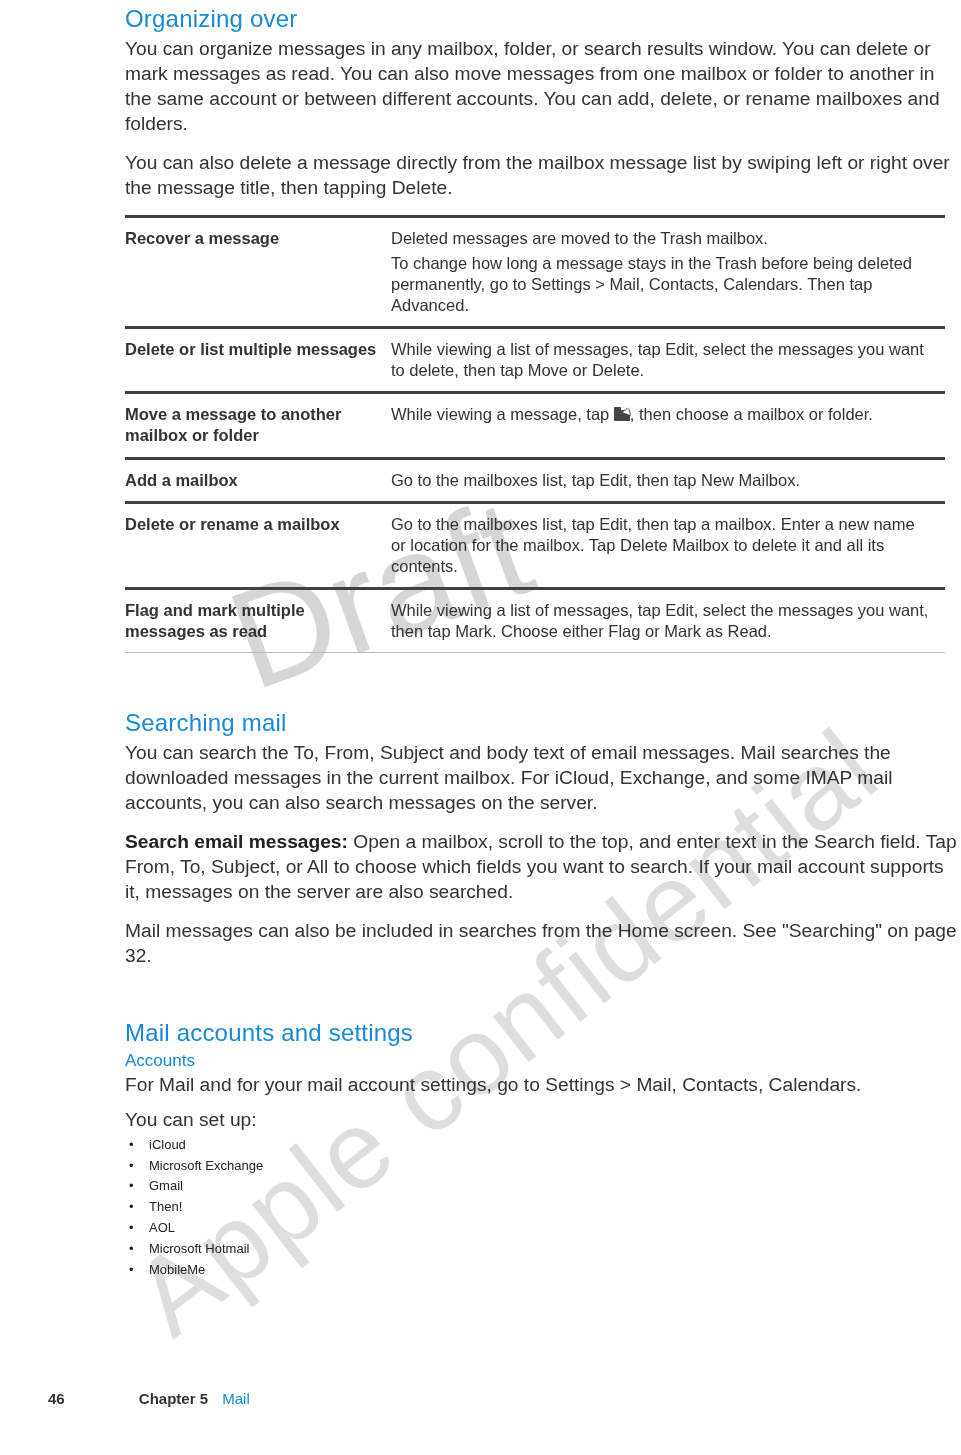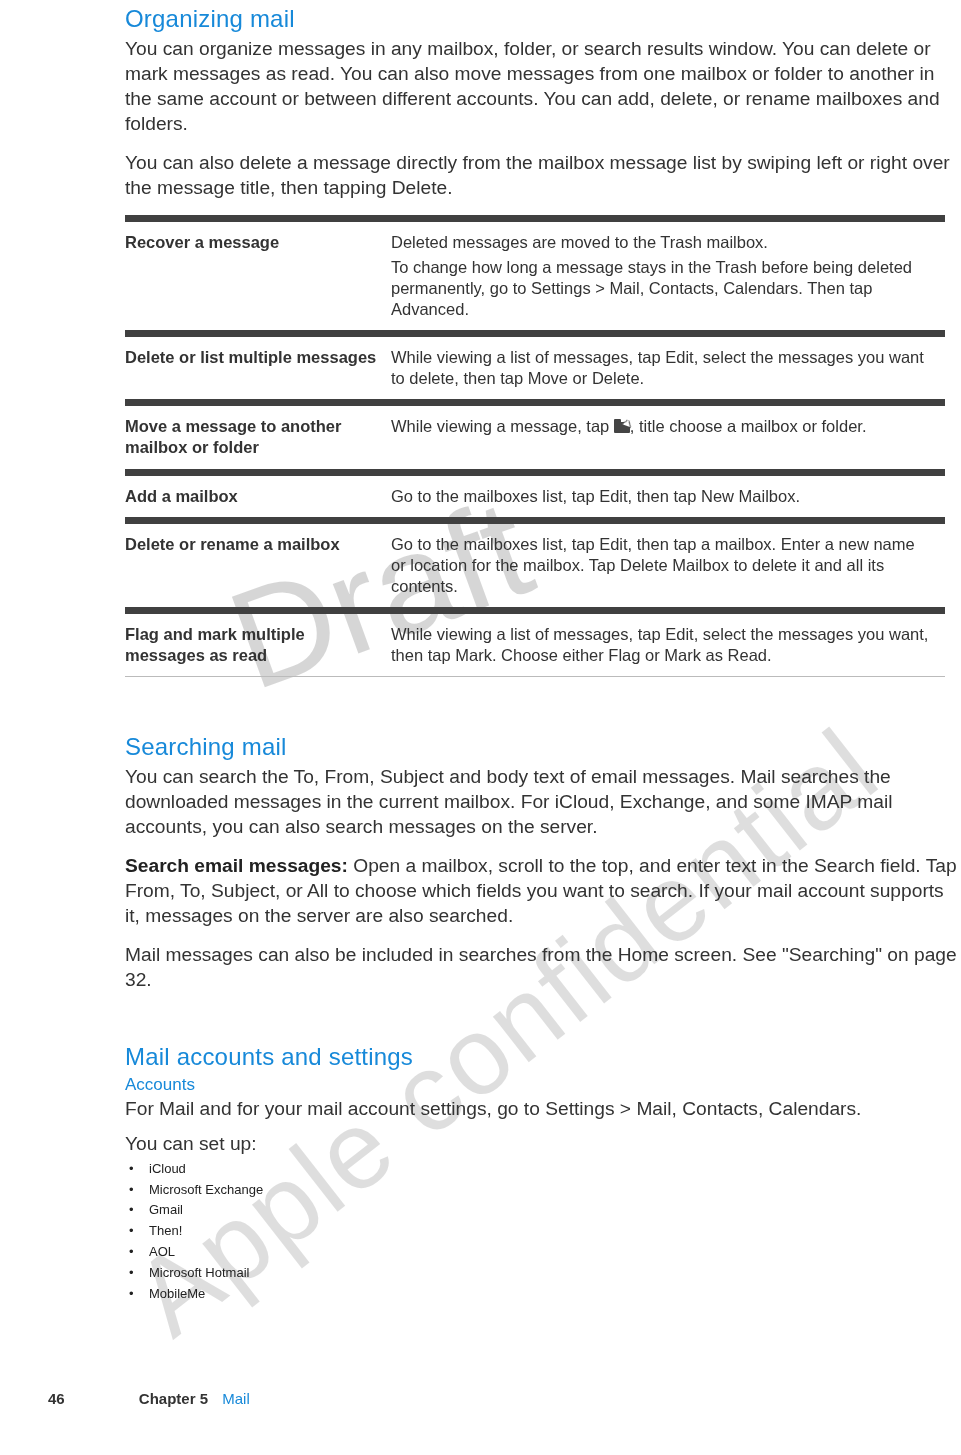--- a/index.html
+++ b/index.html
@@ -47,21 +47,21 @@
   .bold-inline { font-weight: 700; color: #222; }
   .how-to-line { margin: 0 0 14px 0; font-size: 19.2px; line-height: 1.3; }
   table.info-table {
     width: 820px;
     border-collapse: collapse;
     font-size: 16.5px;
     line-height: 1.28;
     margin-top: 0;
     margin-bottom: 10px;
   }
-  table.info-table tr { border-top: 7px solid #404040; }
+  table.info-table tr { border-top: 3px solid #404040; }
   table.info-table tr:last-child { border-bottom: 1px solid #bbb; }
   table.info-table td {
     padding: 10px 14px 10px 0;
     vertical-align: top;
   }
   table.info-table td.left {
     width: 252px;
     font-weight: 700;
     color: #333;
   }
@@ -193,21 +193,21 @@
 </head>
 <body>
 
 <div class="page">
 
   <div class="wm wm-draft">Draft</div>
   <div class="wm wm-conf">Apple confidential</div>
 
   <div class="content">
 
-    <h2 class="section-title">Organizing mail</h2>
+    <h2 class="section-title">Organizing over</h2>
     <p>You can organize messages in any mailbox, folder, or search results window. You can delete or mark messages as read. You can also move messages from one mailbox or folder to another in the same account or between different accounts. You can add, delete, or rename mailboxes and folders.</p>
 
 
     <p>You can also delete a message directly from the mailbox message list by swiping left or right over the message title, then tapping Delete.</p>
 
     <table class="info-table">
       <tbody>
           <tr>
         <td class="left">Recover a message</td>
         <td class="right">
@@ -217,21 +217,21 @@
       </tr>
       <tr>
         <td class="left">Delete or list multiple messages</td>
         <td class="right">
           <p>While viewing a list of messages, tap Edit, select the messages you want to delete, then tap Move or Delete.</p>
         </td>
       </tr>
       <tr>
         <td class="left">Move a message to another mailbox or folder</td>
         <td class="right">
-          <p><span>While viewing a message, tap </span><span class="folder-icon"></span><span>, title choose a mailbox or folder.</span></p>
+          <p><span>While viewing a message, tap </span><span class="folder-icon"></span><span>, then choose a mailbox or folder.</span></p>
         </td>
       </tr>
       <tr>
         <td class="left">Add a mailbox</td>
         <td class="right">
           <p>Go to the mailboxes list, tap Edit, then tap New Mailbox.</p>
         </td>
       </tr>
       <tr>
         <td class="left">Delete or rename a mailbox</td>

